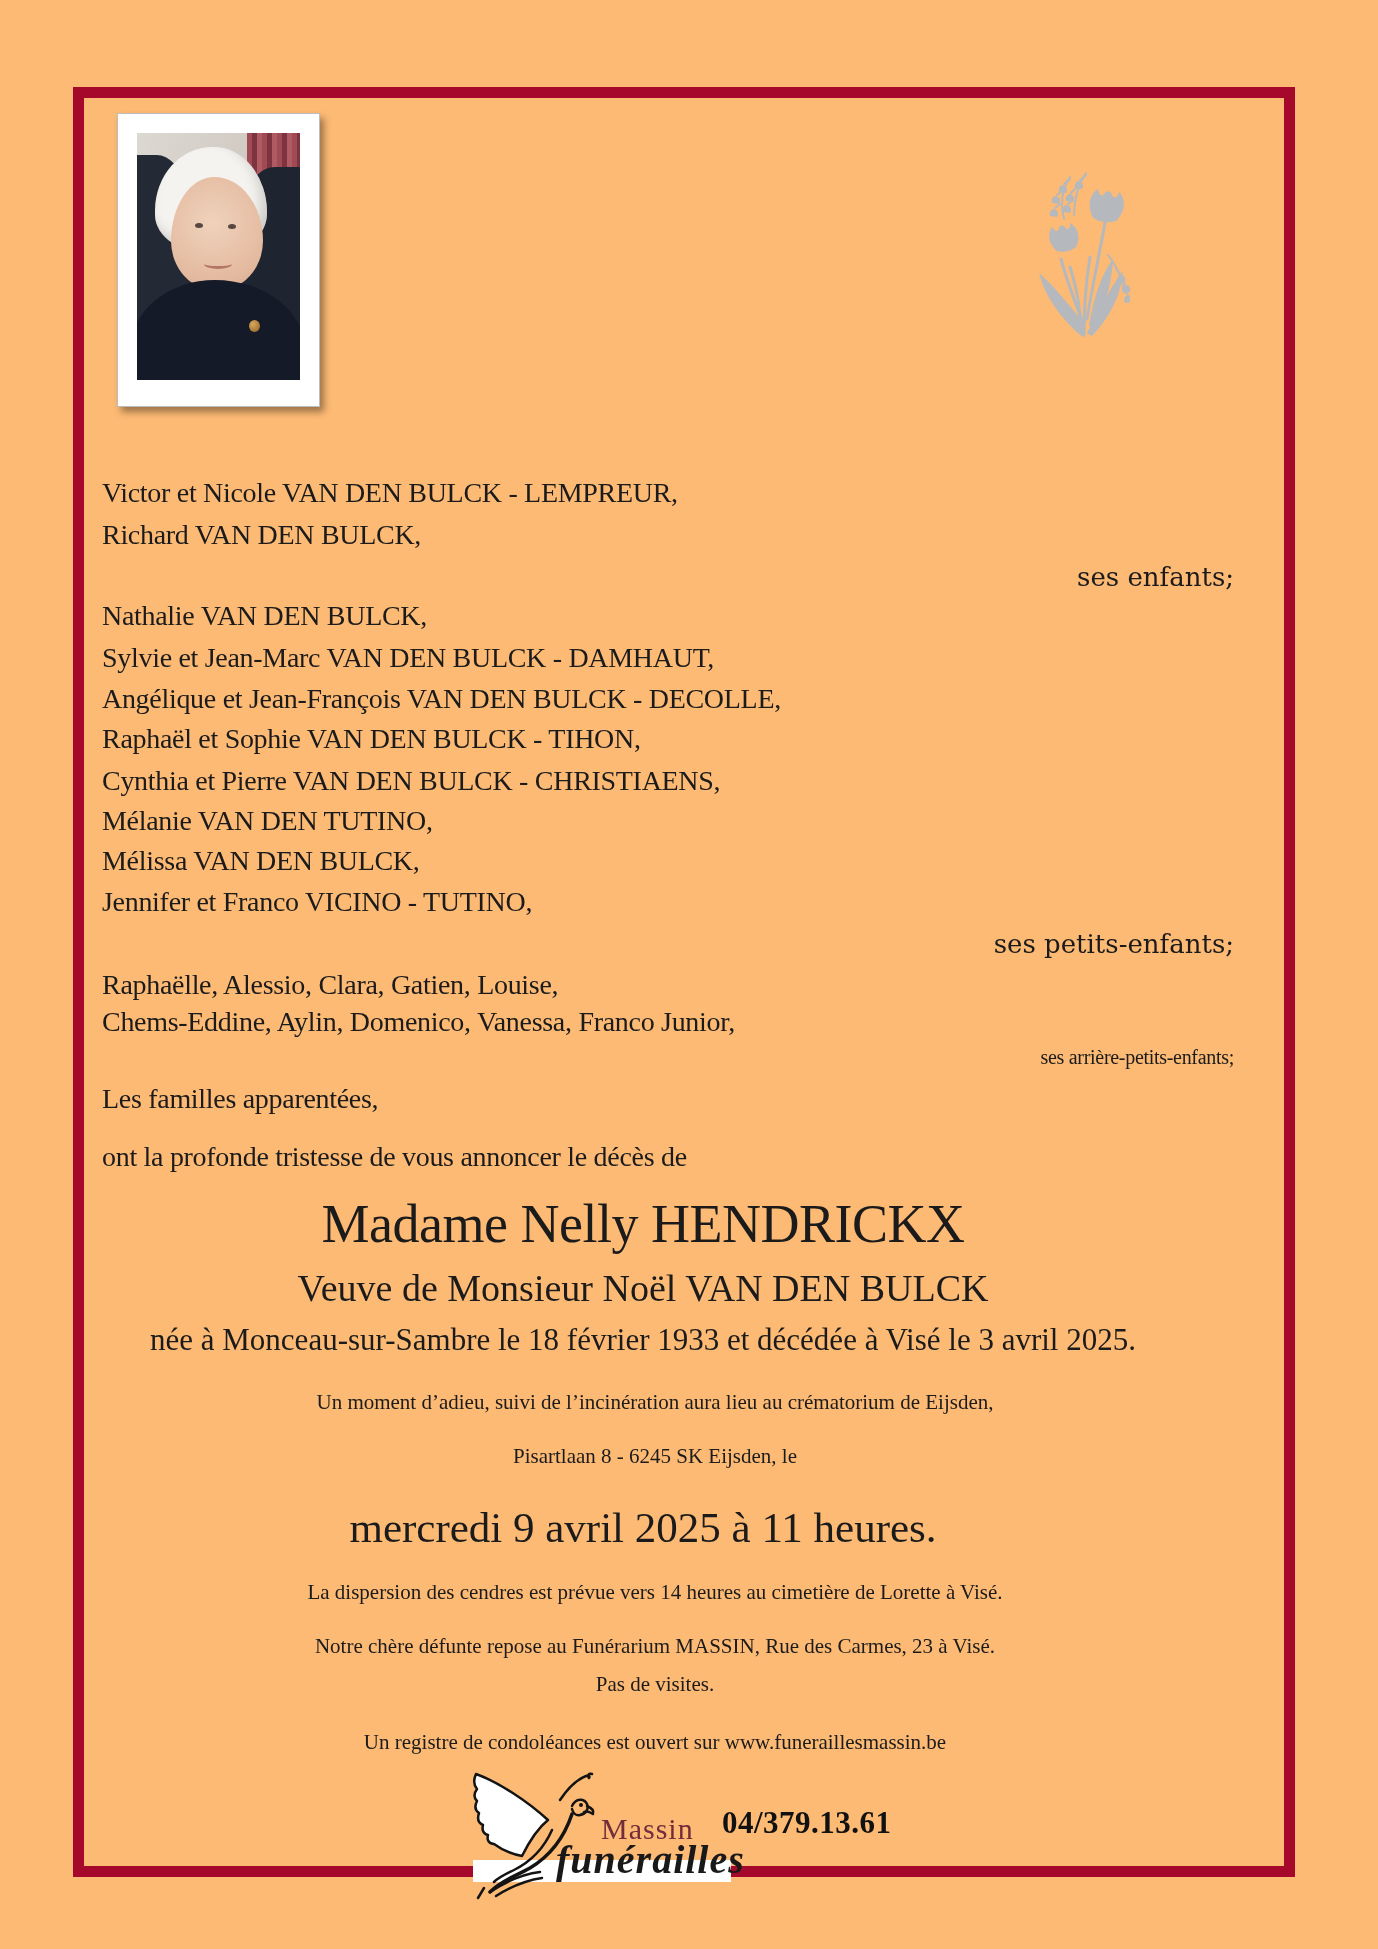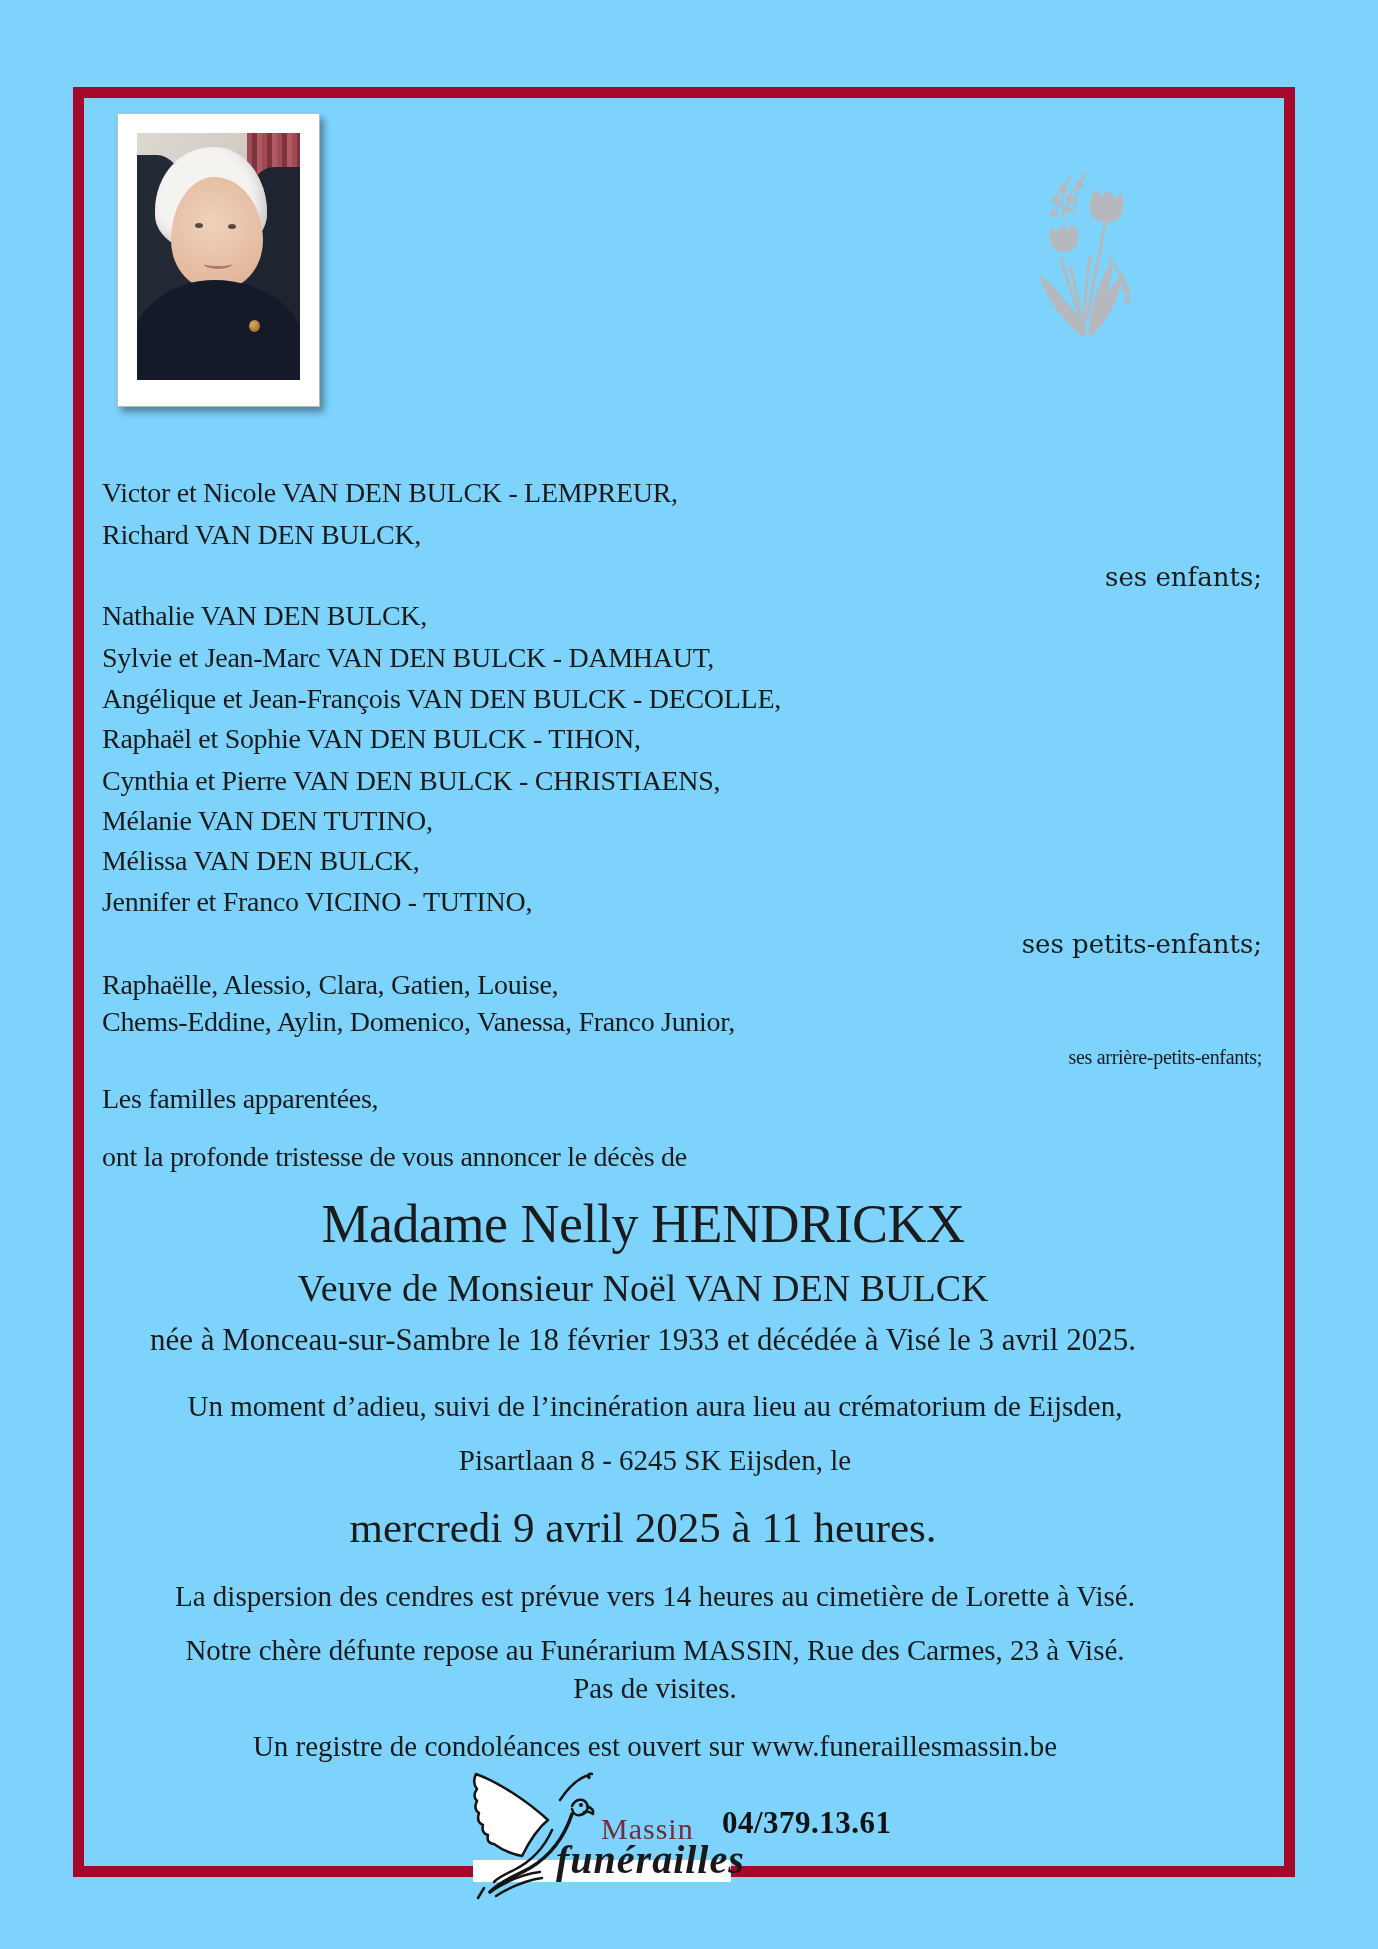--- a/index.html
+++ b/index.html
@@ -2,21 +2,21 @@
 <html><head>
 <meta charset="utf-8">
 <style>
   * { margin:0; padding:0; box-sizing:border-box; }
   html,body { background:#ffffff; }
   body {
     width:1378px; height:1949px; position:relative; overflow:hidden;
     font-family:"Liberation Serif","DejaVu Serif",serif;
     color:#1b1b1b;
   }
-  .page { position:absolute; inset:0; background:#7dd3fc; }
+  .page { position:absolute; inset:0; background:#fdba74; }
 
   
   .frame {
     position:absolute; left:73px; top:87px; width:1222px; height:1790px;
     border:11px solid #a6082b;
   }
   .frame-gap {
     position:absolute; left:473px; top:1860px; width:258px; height:22px;
     background:#ffffff; z-index:3;
   }
@@ -64,28 +64,28 @@
   }
   .brooch { position:absolute; left:112px; bottom:48px; width:11px; height:12px;
     background:radial-gradient(circle at 35% 35%, #d8a95e, #91601f); border-radius:50%; }
 
   
   .ornament { position:absolute; left:1030px; top:166px; width:100px; height:174px; z-index:1; }
 
   
   .line, .tag, .cline { position:absolute; white-space:nowrap; }
   .line { left:102px; font-size:28px; letter-spacing:-0.3px; }
-  .tag { right:116px; font-size:27px; }
+  .tag { right:144px; font-size:27px; }
   .tag-wide { font-family:"DejaVu Serif",serif; font-size:26px; }
   .tag-narrow { font-family:"Liberation Serif",serif; font-size:20px; letter-spacing:-0.3px; }
   .cline { left:73px; width:1140px; text-align:center; }
   .t-title { font-size:54px; letter-spacing:-0.5px; }
   .t-widow { font-size:38px; }
   .t-born  { font-size:31px; }
-  .t-body  { font-size:29px;padding-left:24px; }
+  .t-body  { font-size:21px;padding-left:24px; }
   .t-date  { font-size:43px; }
 
   
   .dove { position:absolute; left:468px; top:1770px; width:135px; height:132px; z-index:4; }
   .brand {
     position:absolute; left:601px; top:1812px; font-size:30px; color:#722c3a;
     letter-spacing:1px; z-index:4; white-space:nowrap;
   }
   .brand-sub {
     position:absolute; left:556px; top:1836px; font-size:40px; font-style:italic;

